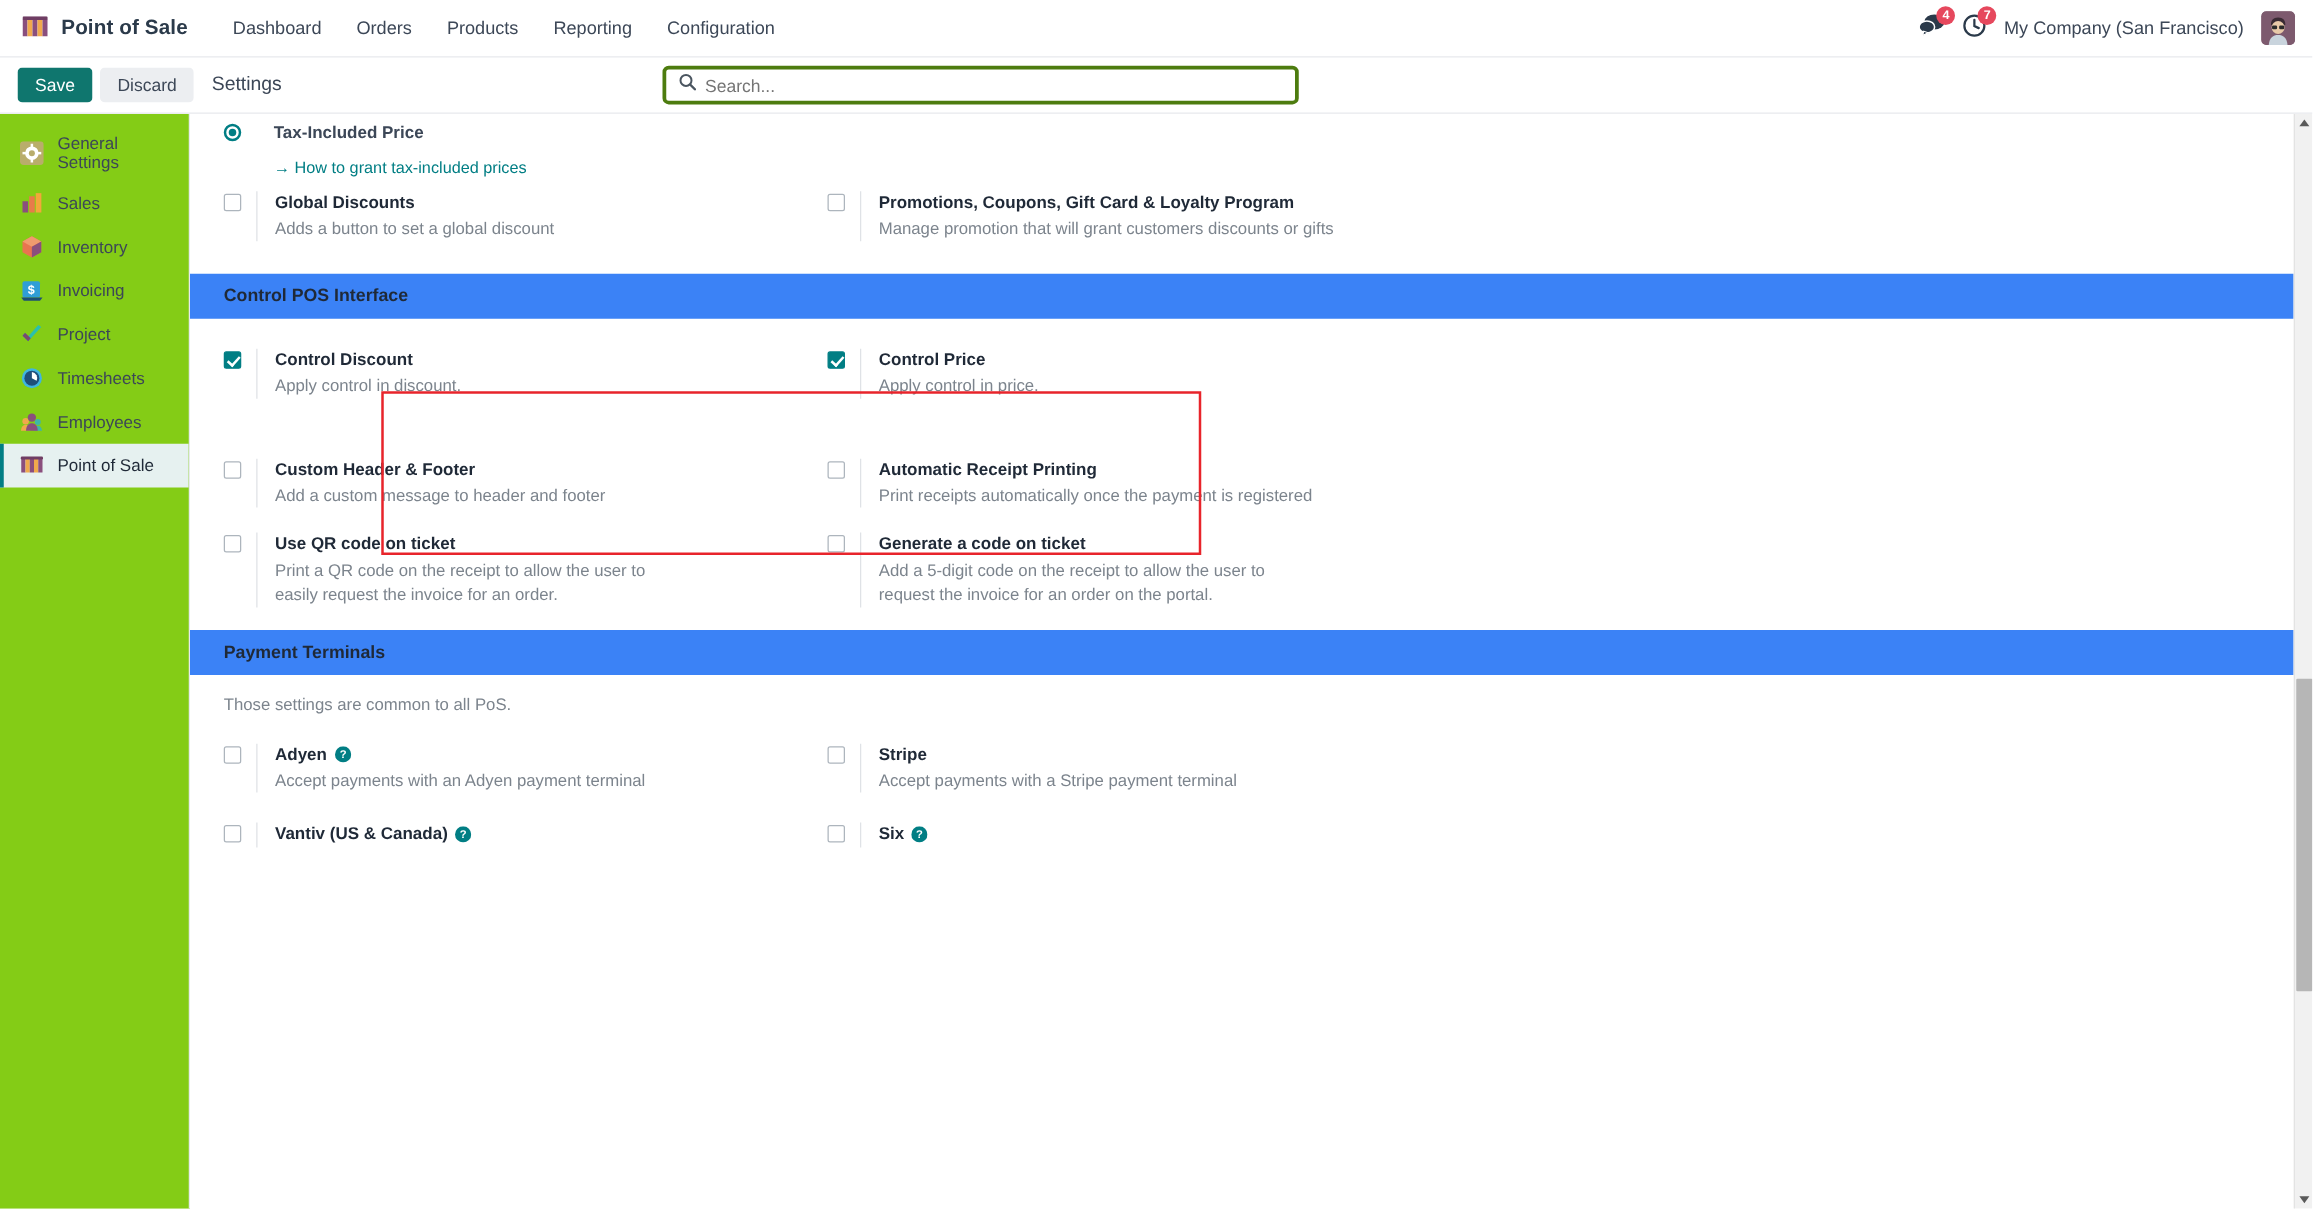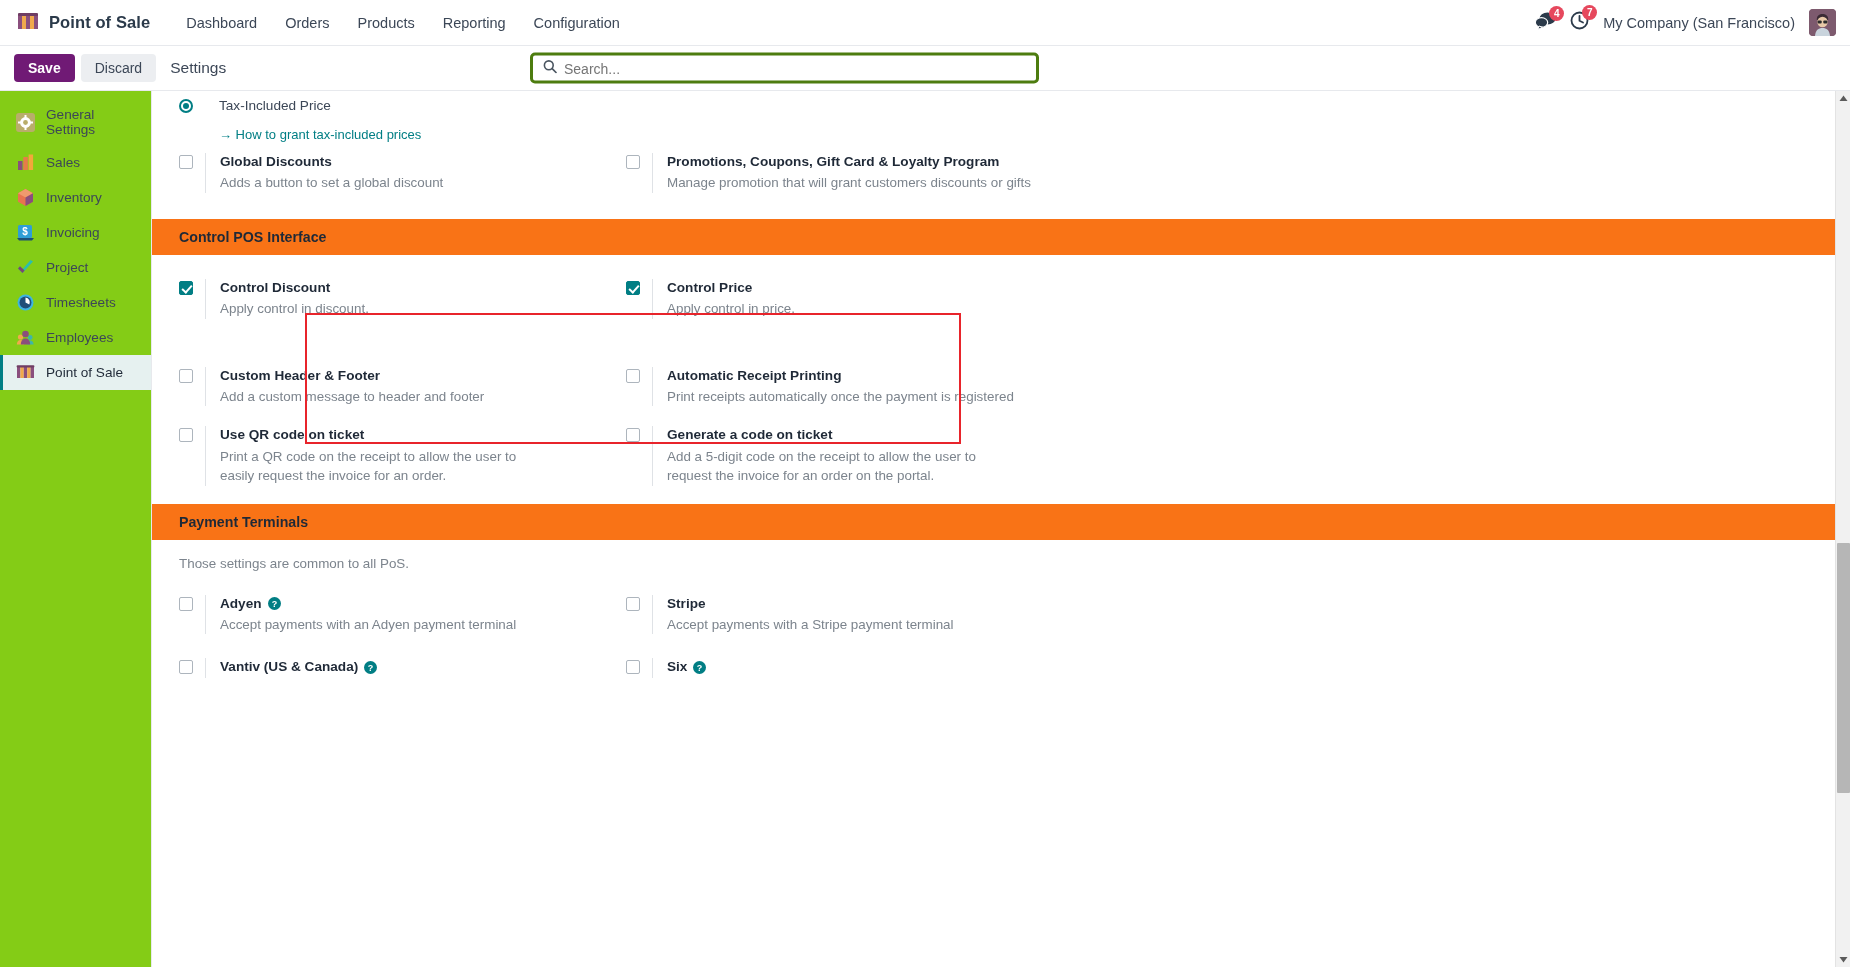--- a/index.html
+++ b/index.html
@@ -54,21 +54,21 @@
     border-bottom: 1px solid #e7e9ed;
     display: flex; align-items: center;
     padding: 0 14px;
     position: relative;
     z-index: 15;
   }
   .btn {
     font-size: 14px; border-radius: 4px; padding: 5px 13px;
     cursor: pointer; border: 1px solid transparent; white-space: nowrap;
   }
-  .btn-save { background: #701a75; color: #fff; font-weight: 700; margin-right: 6px; }
+  .btn-save { background: #0f766e; color: #fff; font-weight: 400; margin-right: 6px; }
   .btn-discard { background: #eceef1; color: #3c4757; margin-right: 14px; }
   .panel-title { font-size: 15.5px; color: #3c4757; }
   .search-wrap {
     position: absolute; left: 530px; top: 50%; transform: translateY(-50%);
     width: 509px;
   }
   .search-box {
     display: flex; align-items: center; gap: 7px;
     border: 3px solid #4d7c0f; border-radius: 5px;
     background: #fff; padding: 5px 10px;
@@ -103,27 +103,27 @@
   }
   .side-icon { width: 19px; height: 19px; flex: 0 0 19px; }
 
   .content {
     flex: 1; position: relative; overflow: hidden; background: #fff;
   }
   .scroll-area { position: absolute; inset: 0 15px 0 0; overflow: hidden; }
 
   .setting-block { padding: 0; }
   .sec-header {
-    background: #f97316;
+    background: #3b82f6;
     padding: 10px 0 10px 27px;
     font-size: 14.2px; font-weight: 700; color: #1f2937;
   }
   .sec-body { padding: 14px 0 14px 27px; }
 
-  .row2 { display: flex; }
+  .row2 { display: flex; gap: 36px; }
   .col { width: 447px; flex: 0 0 447px; margin-bottom: 20px; }
   .setting {
     display: flex; align-items: flex-start; gap: 0;
   }
   .cb-wrap { width: 26px; flex: 0 0 26px; padding-top: 2px; }
   .cb {
     width: 14px; height: 14px; border: 1px solid #adb5bd;
     border-radius: 2px; background: #fff; cursor: pointer;
     display: block;
   }
@@ -381,21 +381,21 @@
   <div class="content">
     <div class="scroll-area">
 
       <div class="setting-block">
         <div class="sec-body" style="padding-top:6px;padding-bottom:6px;">
           <div class="setting" style="margin-bottom:8px;">
             <div class="cb-wrap">
               <span class="radio checked"></span>
             </div>
             <div class="txt-wrap" style="border-left:none;padding-left:14px;">
-              <div class="s-label" style="font-weight:400;color:#3c4757;">Tax-Included Price</div>
+              <div class="s-label" style="font-weight:700;color:#3c4757;">Tax-Included Price</div>
             </div>
           </div>
           <div style="padding-left:40px;margin-bottom:10px;">
             <a class="doc-link">→ How to grant tax-included prices</a>
           </div>
 
           <div class="row2">
             <div class="col">
               <div class="setting">
                 <div class="cb-wrap">

